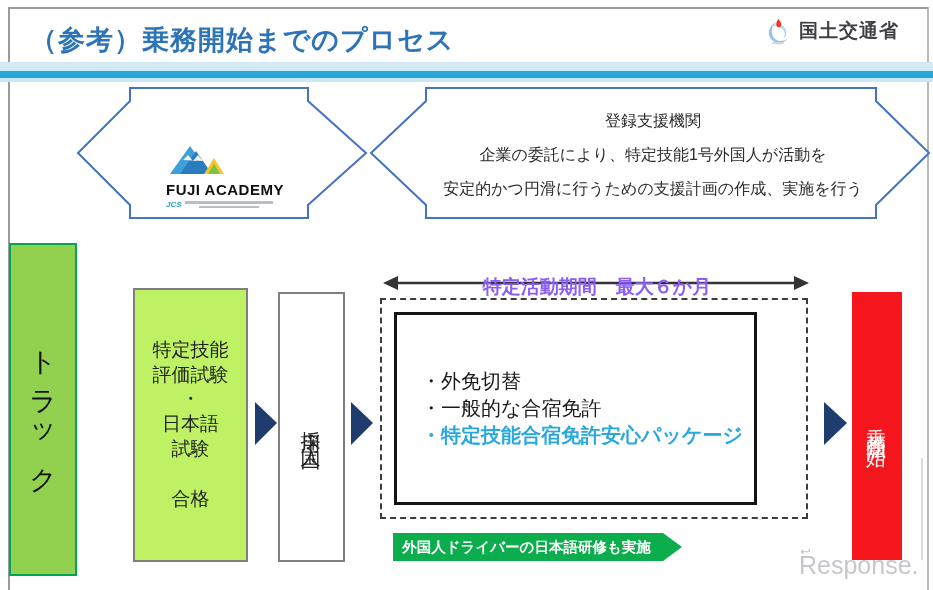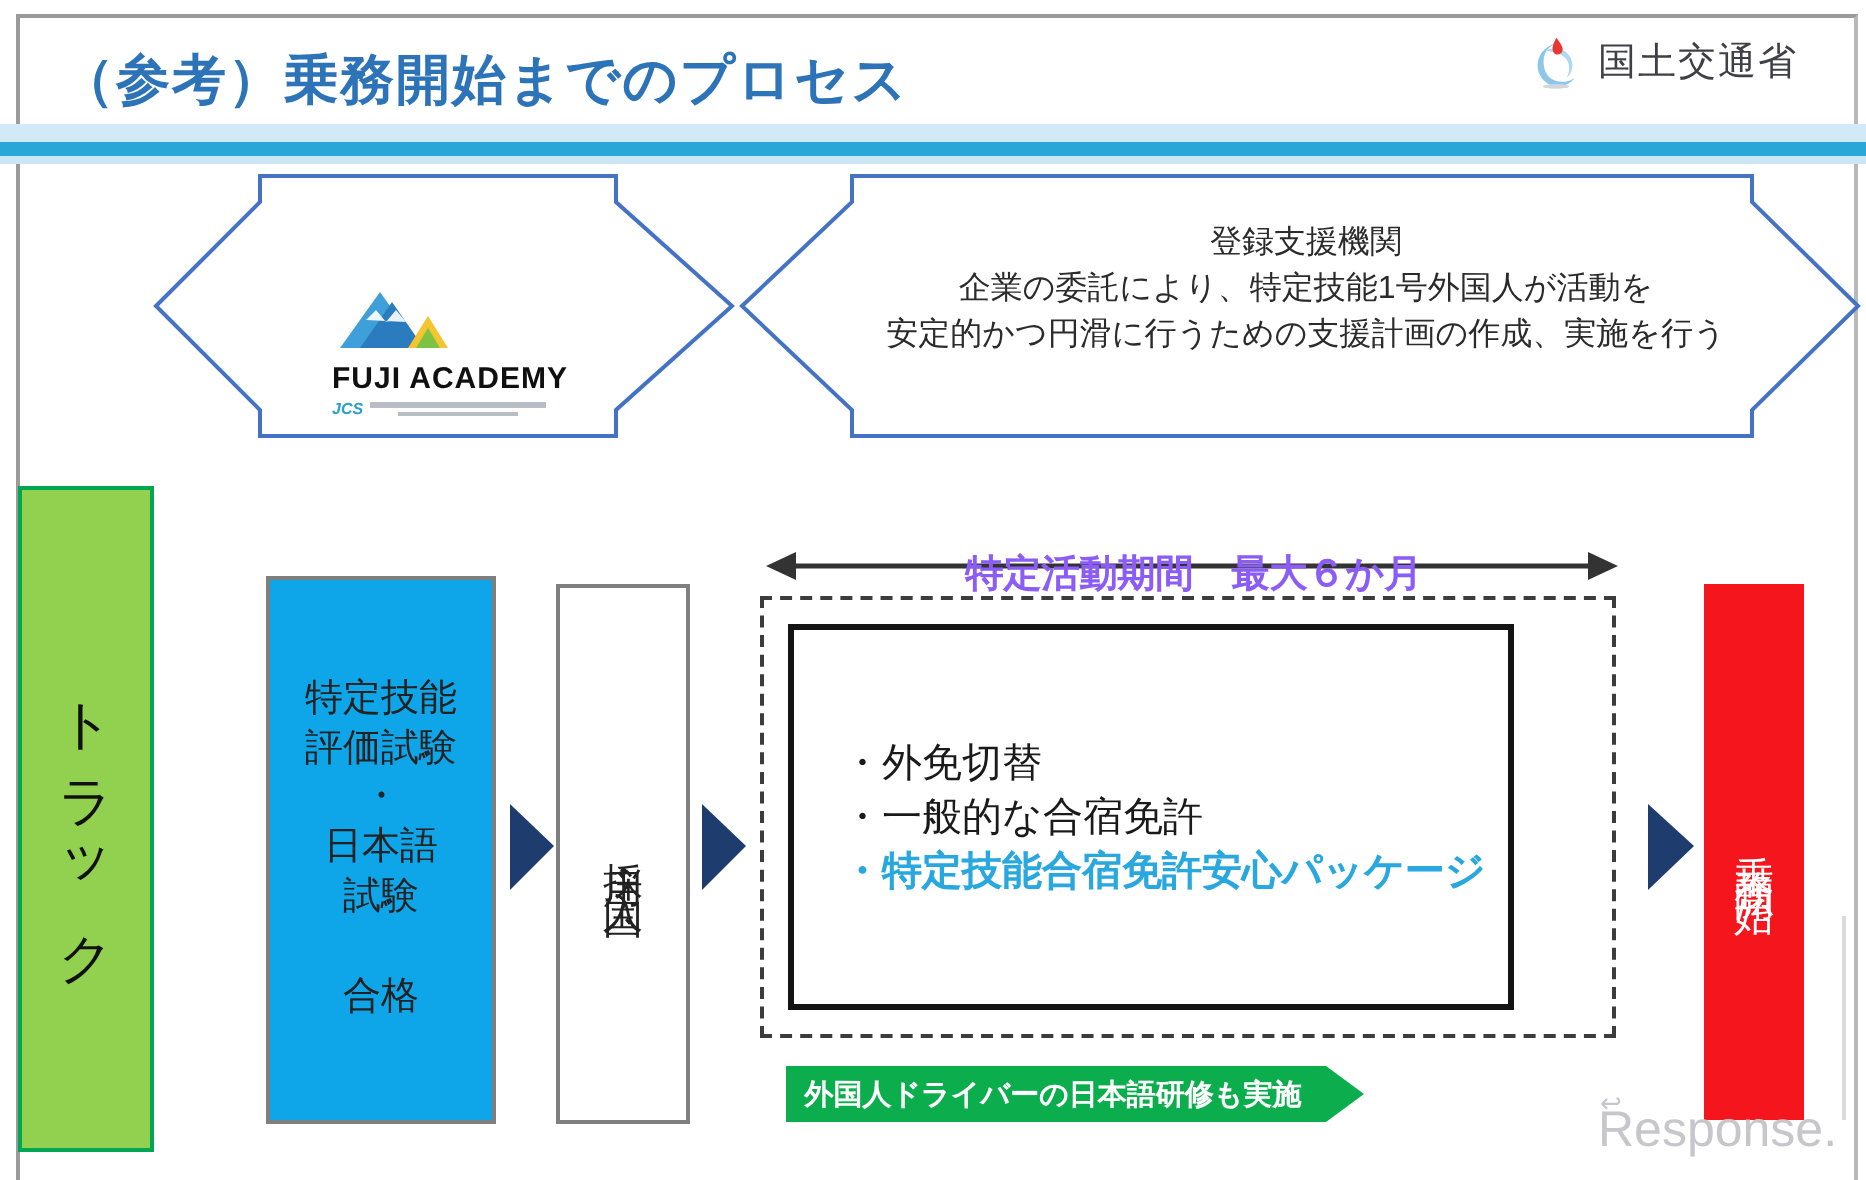--- a/index.html
+++ b/index.html
@@ -5,43 +5,43 @@
   html,body{margin:0;padding:0;background:#fff;}
   .canvas{
     position:relative;width:933px;height:590px;background:#ffffff;
     font-family:"Liberation Sans","DejaVu Sans",sans-serif;overflow:hidden;padding-left:48px;
   }
   .slide-border{position:absolute;left:8px;top:7px;width:917px;height:583px;
     border-top:2px solid #9b9b9b;border-left:2px solid #9b9b9b;border-right:2px solid #b9b9b9;}
   .page-title{position:absolute;left:30px;top:22px;font-size:27px;font-weight:bold;
     color:#2d73b8;letter-spacing:1px;white-space:nowrap;}
   .mlit{position:absolute;left:763px;top:16px;display:flex;align-items:center;gap:6px;}
-  .mlit-text{font-size:19px;font-weight:400;color:#3f3f46;letter-spacing:1px;}
+  .mlit-text{font-size:19px;font-weight:700;color:#3f3f46;letter-spacing:1px;}
   .band1{position:absolute;left:0;top:62px;width:933px;height:9px;background:#d2eaf7;}
   .band2{position:absolute;left:0;top:71px;width:933px;height:7px;background:#29a7d6;}
   .band3{position:absolute;left:0;top:78px;width:933px;height:4px;background:#cbe7f5;}
   svg.overlay{position:absolute;left:0;top:0;pointer-events:none;}
   .hex-label-left{position:absolute;left:120px;top:102px;width:240px;text-align:center;
     font-size:17px;color:#2b2b2b;white-space:nowrap;}
   .fuji{position:absolute;left:166px;top:140px;width:140px;display:flex;flex-direction:column;
     }
   .fuji-name{font-size:15px;font-weight:800;color:#101010;letter-spacing:.5px;margin-top:1px;white-space:nowrap;}
   .fuji-sub{display:flex;align-items:center;gap:3px;margin-top:2px;}
   .fuji-jcs{font-size:8px;font-weight:800;font-style:italic;color:#2ba0c8;}
   .fuji-bars{display:flex;flex-direction:column;gap:2px;}
   .fuji-bars i{display:block;width:88px;height:3px;background:#b9bec4;}
   .fuji-bars i.b2{width:60px;height:2px;margin:0 auto;}
   .hex-right-text{position:absolute;left:430px;top:111px;width:446px;display:flex;
-    flex-direction:column;align-items:center;gap:2px;font-size:16px;color:#2b2b2b;}
+    flex-direction:column;align-items:center;gap:13px;font-size:16px;color:#2b2b2b;}
   .hex-right-text div{white-space:nowrap;}
   .truck-box{position:absolute;left:9px;top:243px;width:64px;height:329px;background:#92d050;
     border:2px solid #00a651;display:flex;align-items:center;justify-content:center;}
   .truck-box span{writing-mode:vertical-rl;text-orientation:upright;font-size:27px;
     color:#111;letter-spacing:8px;}
-  .exam-box{position:absolute;left:133px;top:288px;width:111px;height:270px;background:#0ea5e9;
+  .exam-box{position:absolute;left:133px;top:288px;width:111px;height:270px;background:#bef264;
     border:2px solid #7f7f7f;display:flex;flex-direction:column;align-items:center;
     justify-content:center;font-size:19px;color:#222;line-height:1.3;}
   .exam-box .gokaku{margin-top:26px;}
   .hire-box{position:absolute;left:278px;top:292px;width:63px;height:266px;background:#fff;
     border:2px solid #7f7f7f;display:flex;align-items:center;justify-content:center;}
   .hire-box span{writing-mode:vertical-rl;text-orientation:upright;font-size:20px;
     color:#222;letter-spacing:5px;}
   .period-label{position:absolute;left:385px;top:247px;width:424px;text-align:center;
     font-size:19px;font-weight:bold;color:#8b5cf6;white-space:nowrap;margin-top:27px;}
   .dashed-box{position:absolute;left:380px;top:298px;width:424px;height:217px;

